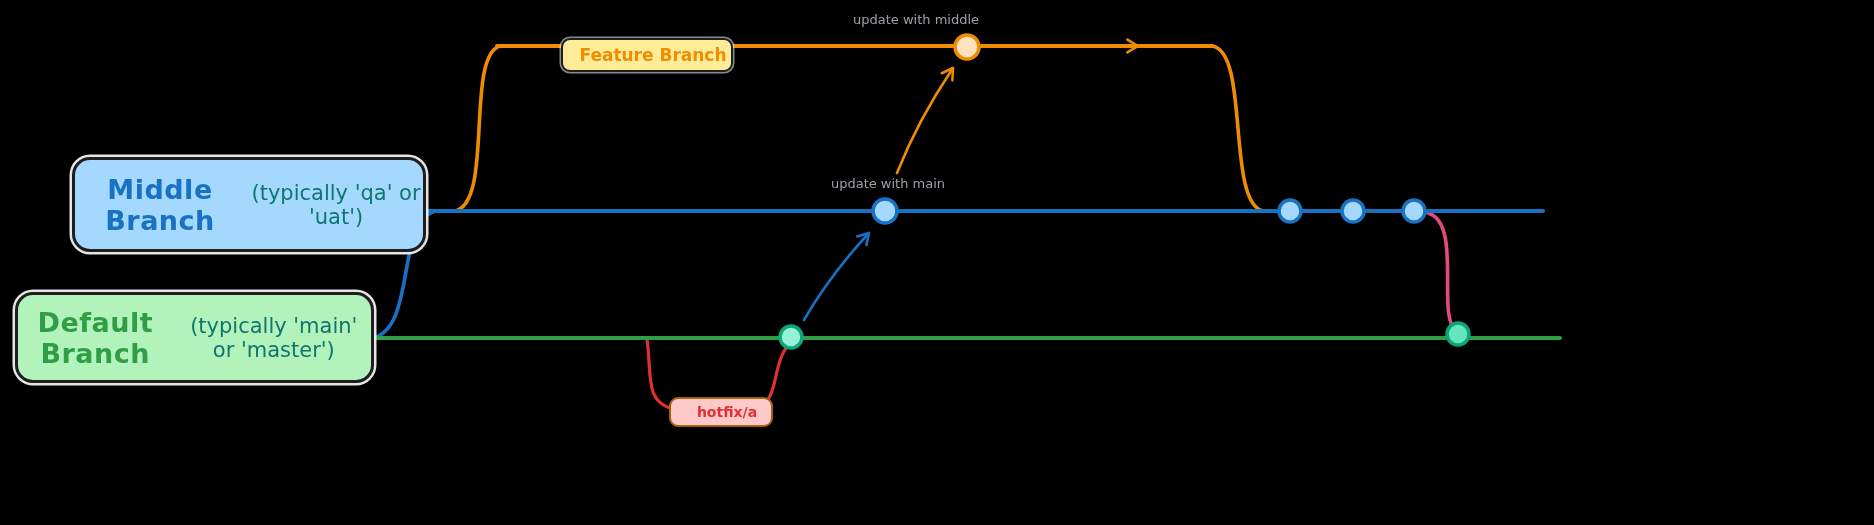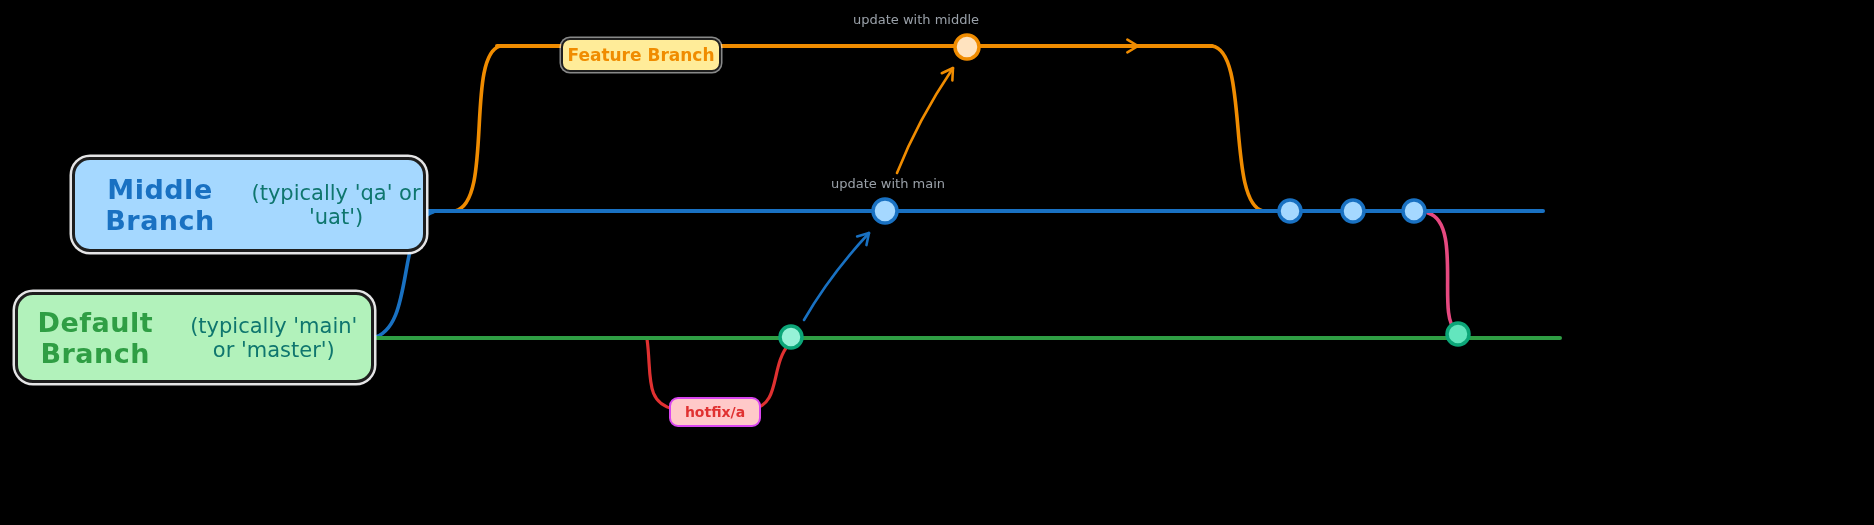--- a/index.html
+++ b/index.html
@@ -26,30 +26,31 @@
   .box-middle{left:72px;top:157px;width:348px;height:89px;background:#a5d8ff;}
   .box-middle .box-title{color:#1971c2;}
   .box-default{left:15px;top:292px;width:353px;height:85px;background:#b2f2bb;}
   .box-default .box-title{color:#2f9e44;}
   
   .chip{
     position:absolute;
     display:flex;align-items:center;justify-content:center;
     border-radius:9px;
     font-weight:700;
+    padding-left:12px;
   }
   .chip-feature{
     left:561px;top:38px;width:156px;height:30px;
     background:#ffec99;border:2.5px solid #1e1e1e;
     color:#f08c00;font-size:17px;
     box-shadow:0 0 0 1.5px rgba(248,249,250,.55);
   }
   .chip-hotfix{
     left:669px;top:397px;width:88px;height:26px;
-    background:#ffc9c9;border:2px solid #d946ef;
+    background:#ffc9c9;border:2px solid #a16207;
     color:#e03131;font-size:14px;
   }
   
   .anno{
     position:absolute;
     color:#9aa1a9;
     font-size:13px;
     font-weight:500;
     white-space:nowrap;
     transform:translateX(-50%);

